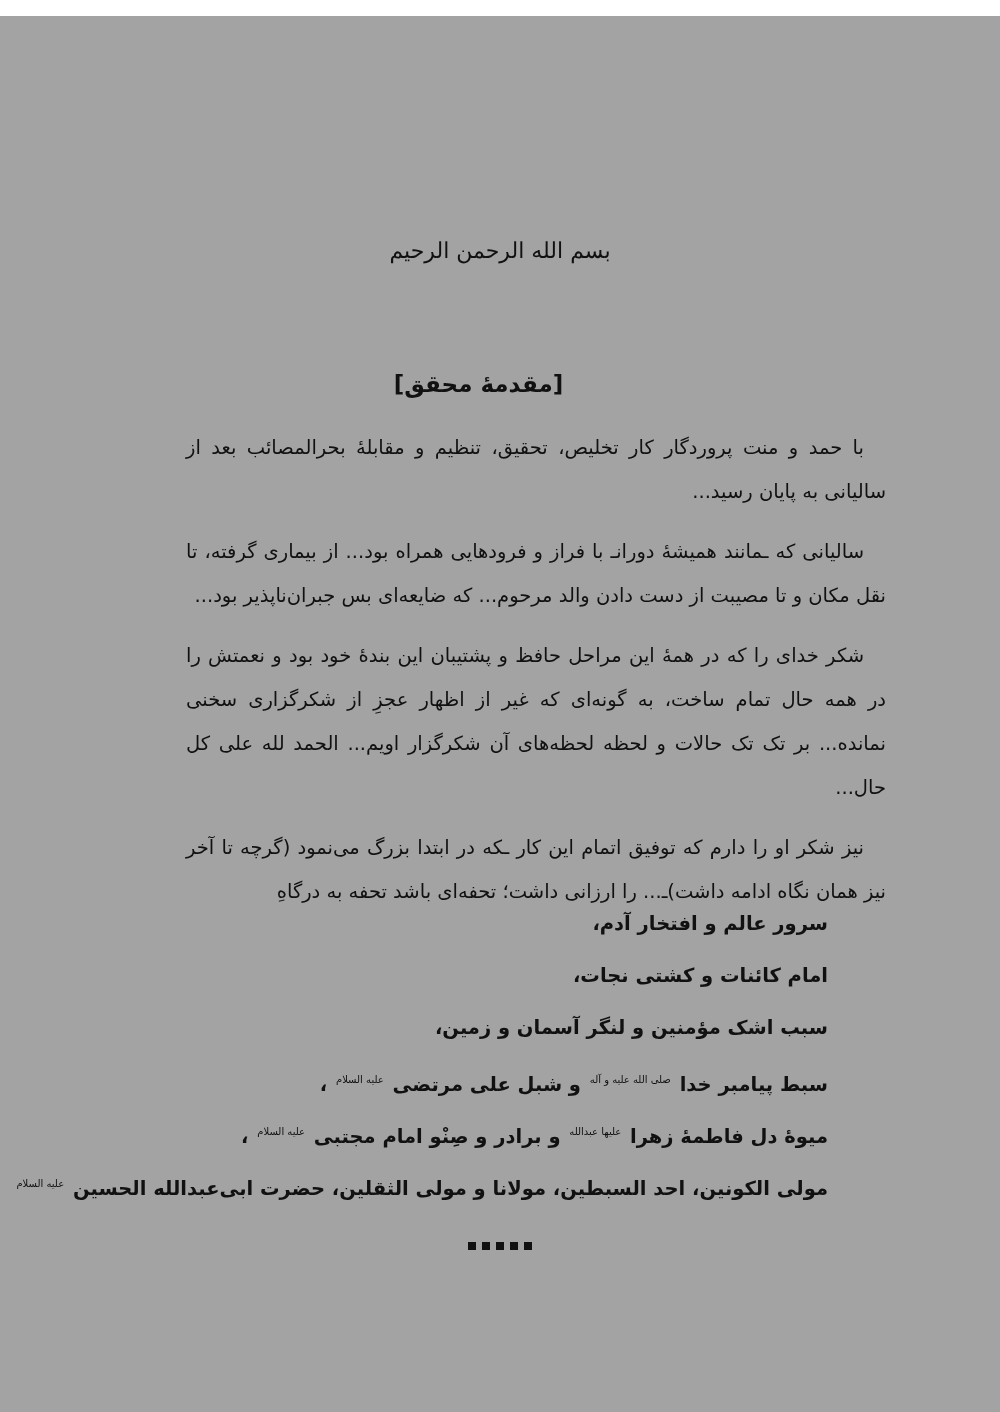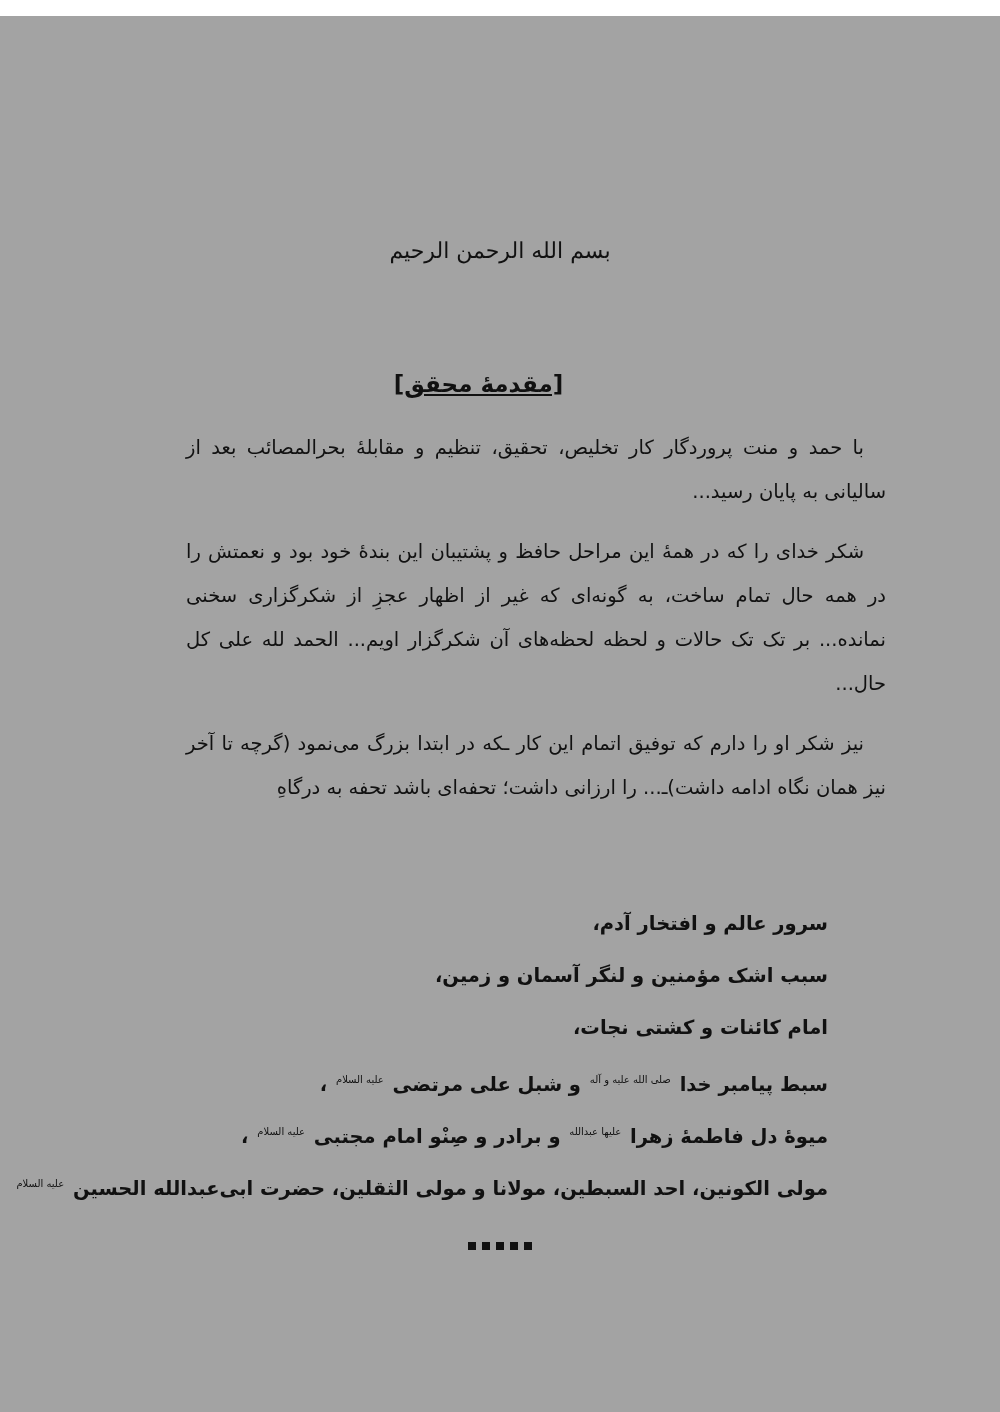--- a/index.html
+++ b/index.html
@@ -2,48 +2,49 @@
 <html><head>
   <meta charset="utf-8">
   <style>
     html, body { margin: 0; padding: 0; background: #ffffff; }
     body { width: 1000px; height: 1412px; position: relative; overflow: hidden;
            font-family: "DejaVu Sans", sans-serif; color: #111; }
     .page { position: absolute; left: 0; top: 16px; width: 1000px; height: 1412px; background: #a3a3a3; }
     .basmala { position: absolute; top: 222px; left: 0; width: 1000px; text-align: center;
                font-family: "DejaVu Serif", serif; font-size: 22px; direction: rtl; }
     .heading { position: absolute; top: 355px; left: 0; width: 957px; text-align: center;
-               font-family: "DejaVu Sans", sans-serif; font-weight: bold; font-size: 23px; direction: rtl; text-decoration: underline; }
+               font-family: "DejaVu Sans", sans-serif; font-weight: bold; font-size: 23px; direction: rtl; }
     .body { position: absolute; top: 410px; left: 150px; width: 700px; direction: rtl;
             font-family: "DejaVu Sans", sans-serif; font-size: 19.5px; margin-left: 36px; }
     .para { margin: 0 0 16px 0; line-height: 44px; text-align: justify; text-align-last: right; text-indent: 22px; }
     .dedication { position: absolute; top: 882px; left: 150px; width: 700px; direction: rtl; }
     .ded-line { font-weight: bold; font-size: 19.5px; height: 52px; line-height: 52px; padding-right: 22px;
                 white-space: nowrap; }
     .honor { font-size: 10px; font-weight: normal; vertical-align: super; margin: 0 2px; }
     .end-mark { position: absolute; top: 1226px; left: 0; width: 1000px; display: flex; justify-content: center; gap: 6px; }
     .end-mark span { display: inline-block; width: 8px; height: 8px; background: #111; }
   </style>
 </head>
 <body>
 
 <div class="page">
   <div class="basmala">بسم الله الرحمن الرحیم</div>
   <div class="heading">[مقدمهٔ محقق]</div>
 
   <div class="body">
     <p class="para">با حمد و منت پروردگار کار تخلیص، تحقیق، تنظیم و مقابلهٔ بحرالمصائب بعد از سالیانی به پایان رسید...</p>
+    <p class="para">سالیانی که ـمانند همیشهٔ دورانـ با فراز و فرودهایی همراه بود... از بیماری گرفته، تا نقل مکان و تا مصیبت از دست دادن والد مرحوم... که ضایعه‌ای بس جبران‌ناپذیر بود...</p>
     <p class="para">شکر خدای را که در همهٔ این مراحل حافظ و پشتیبان این بندهٔ خود بود و نعمتش را در همه حال تمام ساخت، به گونه‌ای که غیر از اظهار عجزِ از شکرگزاری سخنی نمانده... بر تک تک حالات و لحظه لحظه‌های آن شکرگزار اویم... الحمد لله علی کل حال...</p>
     <p class="para">نیز شکر او را دارم که توفیق اتمام این کار ـکه در ابتدا بزرگ می‌نمود (گرچه تا آخر نیز همان نگاه ادامه داشت)ـ... را ارزانی داشت؛ تحفه‌ای باشد تحفه به درگاهِ</p>
   </div>
 
   <div class="dedication">
     <div class="ded-line">سرور عالم و افتخار آدم،</div>
+    <div class="ded-line">امام کائنات و کشتی نجات،</div>
     <div class="ded-line">سبب اشک مؤمنین و لنگر آسمان و زمین،</div>
-    <div class="ded-line">امام کائنات و کشتی نجات،</div>
     <div class="ded-line">
       <span>سبط پیامبر خدا</span>
       <span class="honor">صلی الله علیه و آله</span>
       <span>و شبل علی مرتضی</span>
       <span class="honor">علیه السلام</span>
       <span>،</span>
     </div>
     <div class="ded-line">
       <span>میوهٔ دل فاطمهٔ زهرا</span>
       <span class="honor">علیها عبدالله</span>

